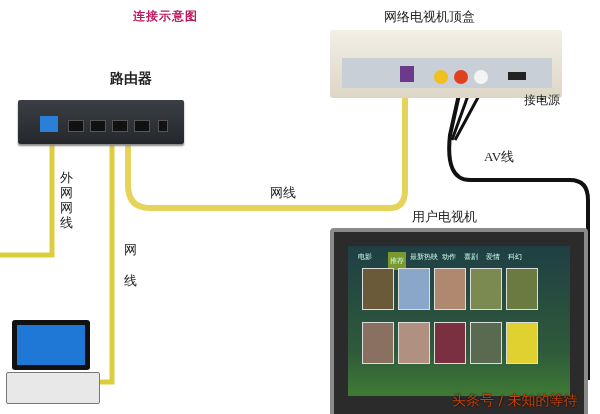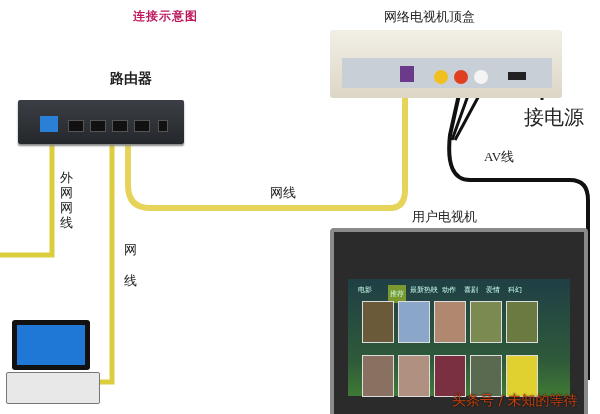--- a/index.html
+++ b/index.html
@@ -10,21 +10,21 @@
   .label { font-size:13px; color:#222; }
   .vlabel { font-size:13px; color:#222; line-height:15px; width:14px; }
   svg.lines { position:absolute; left:0; top:0; }
   .router { left:18px; top:100px; width:166px; height:44px; background:linear-gradient(#3b3f45,#24272b); border-radius:2px; box-shadow:0 2px 2px #888; }
   .router .port { position:absolute; top:20px; width:14px; height:10px; background:#111; border:1px solid #555; }
   .router .wan { position:absolute; left:22px; top:16px; width:18px; height:16px; background:#2a7fd6; }
   .stb { left:330px; top:30px; width:232px; height:68px; background:linear-gradient(#f2efe6,#dcd6c6); border-radius:3px; }
   .stb .panel { position:absolute; left:12px; top:28px; width:210px; height:30px; background:#c9cfd6; }
   .rca { position:absolute; top:40px; width:14px; height:14px; border-radius:50%; }
   .tv { left:330px; top:228px; width:250px; height:186px; background:#2b2b2b; border:4px solid #8a8a8a; border-radius:4px; }
-  .tv .screen { position:absolute; left:14px; top:14px; right:14px; bottom:22px; background:linear-gradient(#1f3f45,#2f5a3a 70%,#3f7a35);margin-top:33px; }
+  .tv .screen { position:absolute; left:14px; top:14px; right:14px; bottom:22px; background:linear-gradient(#1f3f45,#2f5a3a 70%,#3f7a35); }
   .tv .tab { position:absolute; top:6px; font-size:7px; color:#cfe; }
   .poster { position:absolute; width:30px; height:40px; border:1px solid #ddd; }
   .laptop-screen { left:12px; top:320px; width:78px; height:50px; background:#111; border-radius:3px; }
   .laptop-screen .disp { position:absolute; left:5px; top:5px; right:5px; bottom:5px; background:#1f77d6; }
   .laptop-kb { left:6px; top:372px; width:92px; height:30px; background:#e8e8e8; border:1px solid #777; border-radius:2px; }
   .watermark { left:452px; top:392px; font-size:14px; color:#c2410c; text-shadow:0 0 2px #000; }
 </style>
 </head>
 <body>
 
@@ -57,21 +57,21 @@
 
 <div class="abs label" style="left:384px;top:8px;">网络电视机顶盒</div>
 <div class="abs stb">
   <div class="panel"></div>
   <div class="rca" style="left:104px;background:#f0c020;"></div>
   <div class="rca" style="left:124px;background:#e04020;"></div>
   <div class="rca" style="left:144px;background:#f4f4f4;"></div>
   <div style="position:absolute;left:70px;top:36px;width:14px;height:16px;background:#6b3a8a;"></div>
   <div style="position:absolute;left:178px;top:42px;width:18px;height:8px;background:#222;"></div>
 </div>
-<div class="abs label" style="left:524px;top:104px;font-size:20px;">接电源</div>
+<div class="abs label" style="left:524px;top:92px;font-size:12px;">接电源</div>
 
 <div class="abs vlabel" style="left:60px;top:170px;">
   <div>外</div>
   <div>网</div>
   <div>网</div>
   <div>线</div>
 </div>
 <div class="abs vlabel" style="left:124px;top:242px;">
   <div>网</div>
   <div style="margin-top:16px">线</div>

